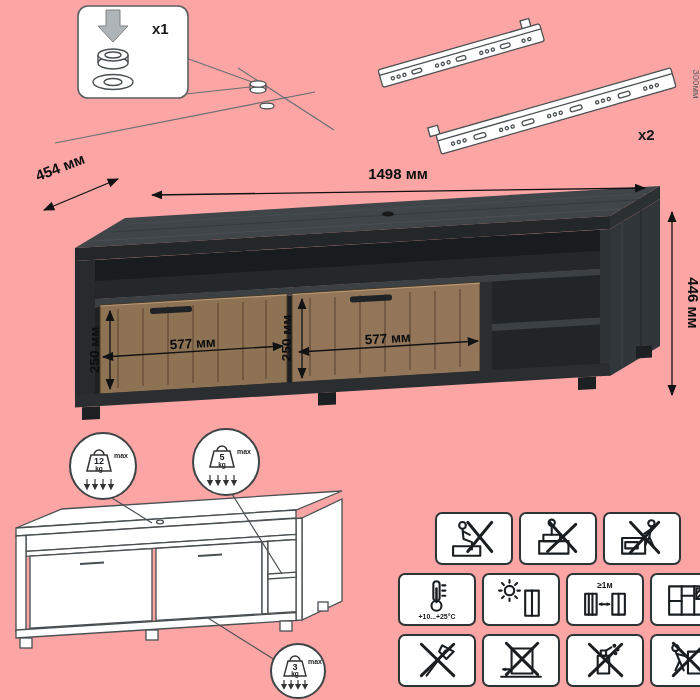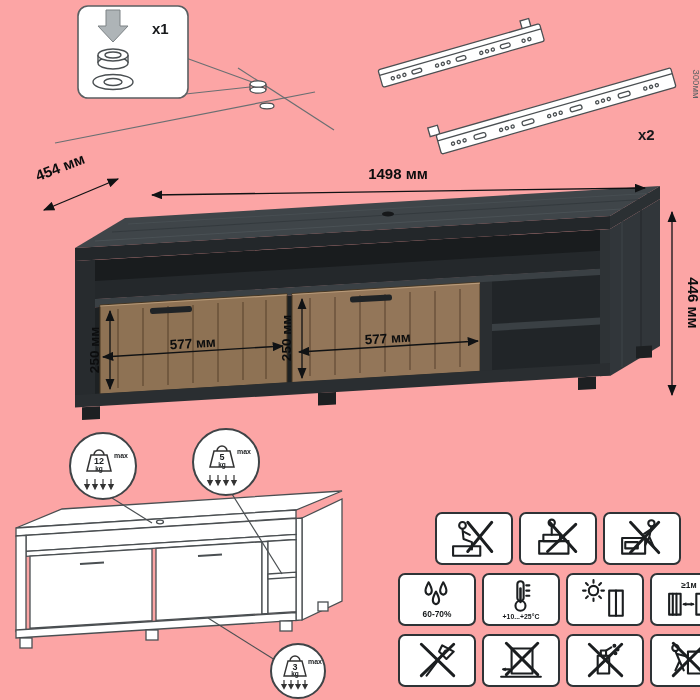--- a/index.html
+++ b/index.html
@@ -330,30 +330,20 @@
             <path d="M31,8 L29,18 L25,26 M29,18 L33,27 M30,11 L24,15"></path>
           </g>
           <path class="cross" d="M11,4 L38,33 M38,4 L11,33"></path>
         </svg>
       </div>
     </div>
 
     <div class="icon-row">
       <div class="icon-cell">
         <svg width="46" height="42" viewBox="0 0 44 40">
-          <g class="pic" stroke-width="1.8">
-            <path d="M14,3 C10,10 10,14 14,15 C18,14 18,10 14,3 Z"></path>
-            <path d="M28,3 C24,10 24,14 28,15 C32,14 32,10 28,3 Z"></path>
-            <path d="M21,12 C17,19 17,23 21,24 C25,23 25,19 21,12 Z"></path>
-          </g>
-          <text class="ictxt" text-anchor="middle" x="22" y="36">60-70%</text>
-        </svg>
-      </div>
-      <div class="icon-cell">
-        <svg width="46" height="42" viewBox="0 0 44 40">
           <g class="pic" stroke-width="1.6">
             <rect x="18.5" y="2" width="6" height="19" rx="3"></rect>
             <circle cx="21.5" cy="25.5" r="4.8"></circle>
             <line x1="21.5" y1="9" x2="21.5" y2="22" stroke-width="2.4"></line>
             <path d="M27,6 h3 M27,11 h3 M27,16 h3"></path>
           </g>
           <text class="ictxt7" text-anchor="middle" x="22" y="38">+10...+25°C</text>
         </svg>
       </div>
       <div class="icon-cell">

